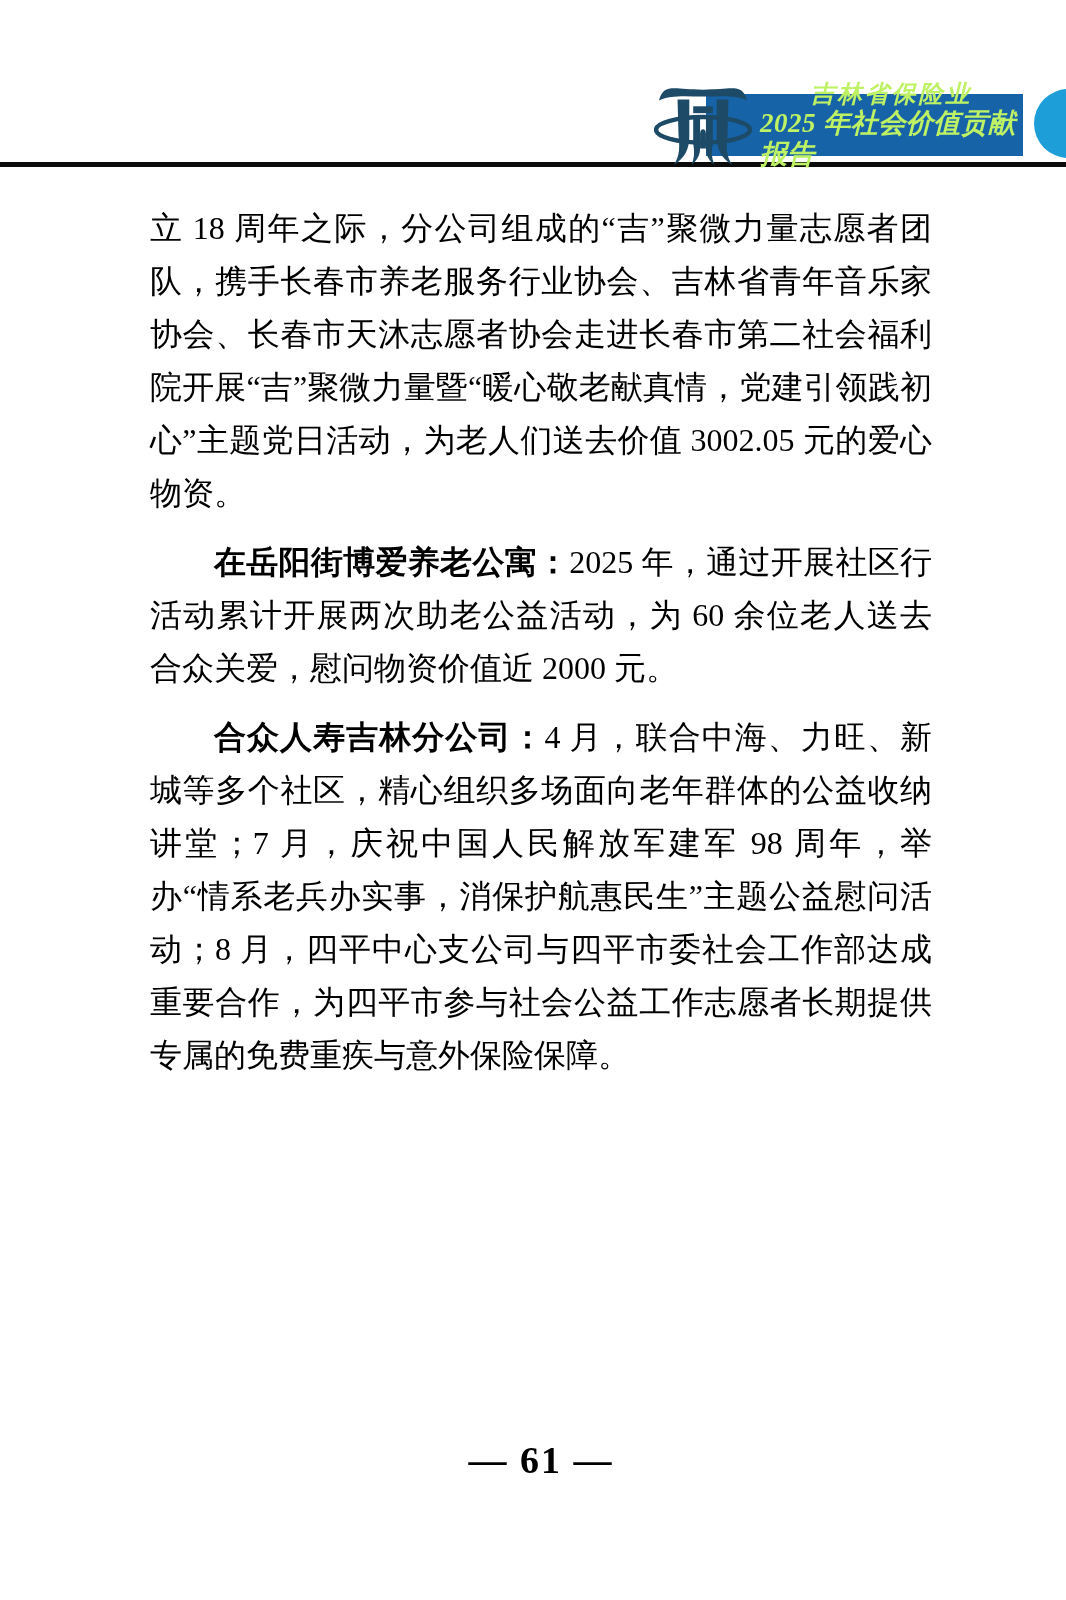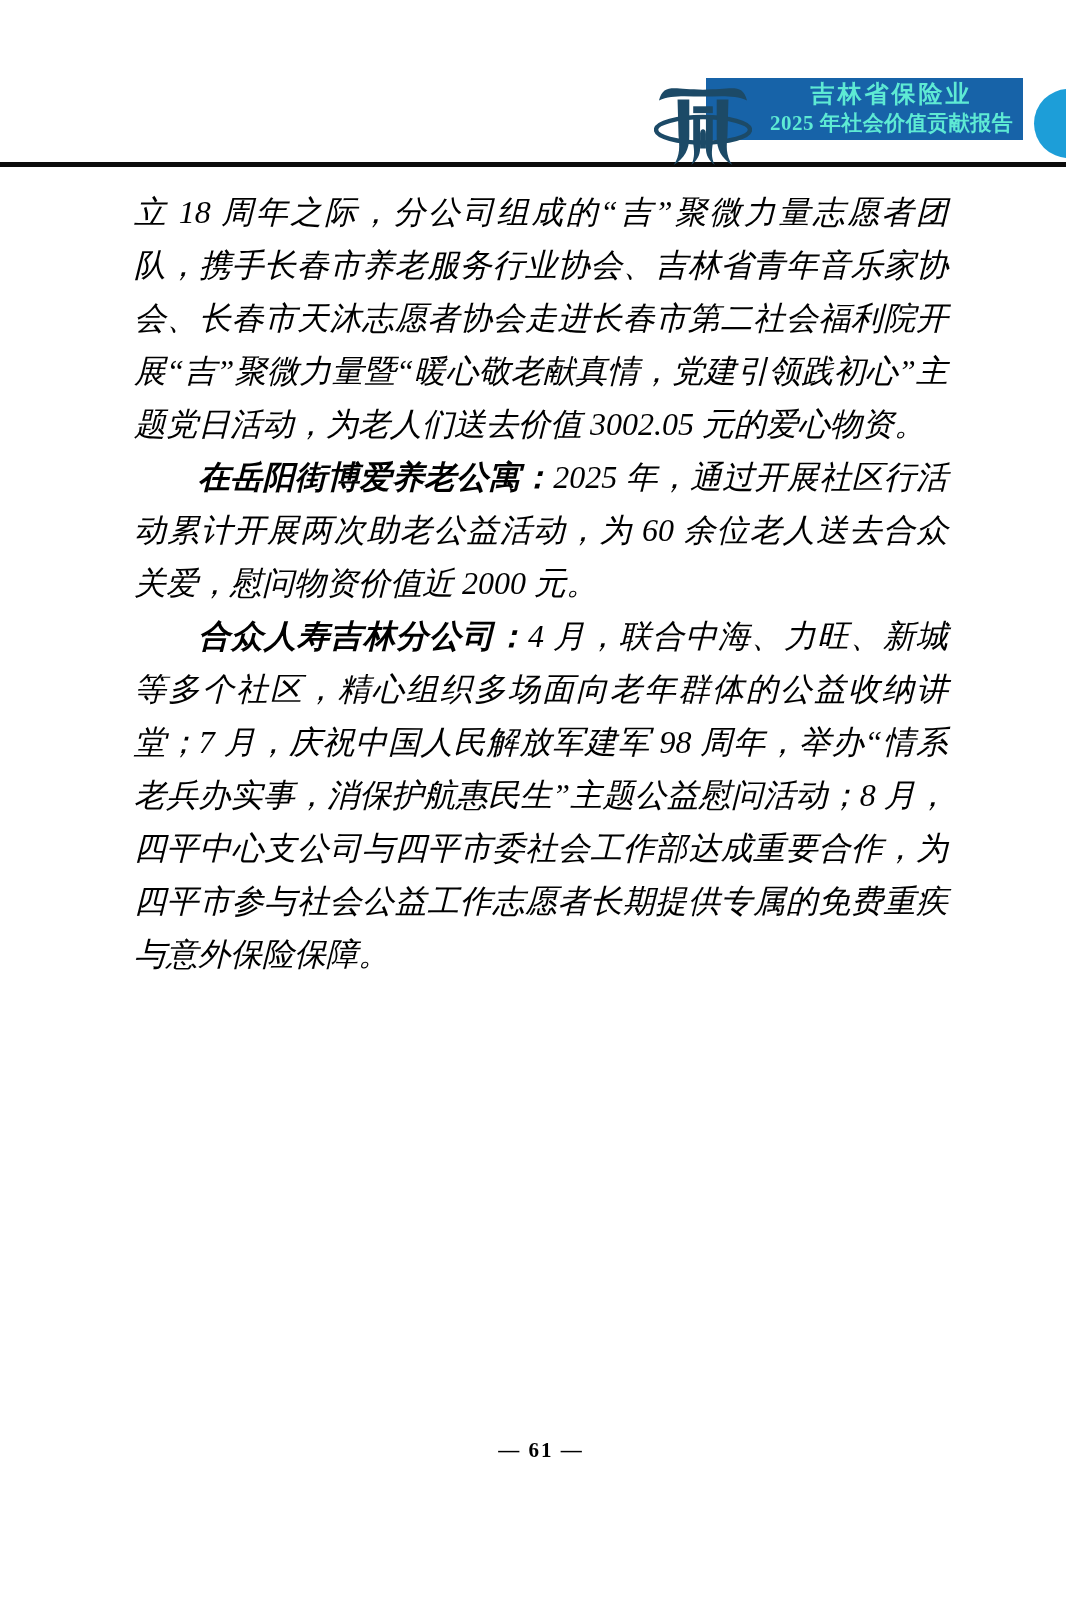--- a/index.html
+++ b/index.html
@@ -5,43 +5,43 @@
   html,body { margin:0; padding:0; background:#e8e8e8; }
   .page {
     position:relative; width:1066px; height:1600px; margin:0 auto;
     background:#ffffff; overflow:hidden;
     font-family:"Liberation Serif","DejaVu Serif",serif; color:#000;
   }
   
   .header-rule { position:absolute; left:0; top:162px; width:1066px; height:5px; background:#0c0c0c; }
   .logo { position:absolute; left:654px; top:74px; width:98px; height:92px; z-index:2; }
   .banner {
-    position:absolute; left:706px; top:78px; width:317px; height:62px;
-    background:#1763a8; color:#5eead4; z-index:1;
+    position:absolute; left:706px; top:94px; width:317px; height:62px;
+    background:#1763a8; color:#bef264; z-index:1;
     display:flex; flex-direction:column; justify-content:center; align-items:center;
-    padding-left:54px; box-sizing:border-box;
+    padding-left:54px; box-sizing:border-box;font-style:italic;
   }
   .banner-line1 { font-size:24px; font-weight:bold; line-height:28px; letter-spacing:3px; }
-  .banner-line2 { font-size:21px; font-weight:bold; line-height:31px; letter-spacing:0.5px; }
+  .banner-line2 { font-size:27px; font-weight:bold; line-height:31px; letter-spacing:0.5px; }
   .capsule {
     position:absolute; left:1034px; top:89px; width:64px; height:69px;
     background:#1d9ed8; border-radius:35px 0 0 35px; z-index:1;
   }
   
   .content {
     position:absolute; left:134px; top:186px; width:814px;
     font-size:32px; line-height:53px; text-align:justify;
   }
-  .para { margin:0; padding:0;font-style:italic; }
+  .para { margin:16px; padding:0; }
   .para.indent { text-indent:2em; }
   .lead { font-weight:bold; }
   
   .footer {
     position:absolute; left:134px; top:1438px; width:814px;
-    text-align:center; font-size:21px; font-weight:bold; letter-spacing:2px;
+    text-align:center; font-size:38px; font-weight:bold; letter-spacing:2px;
   }
 </style>
 </head>
 <body>
 
 <div class="page">
 
   <header>
     <svg class="logo" viewBox="0 0 100 94" xmlns="http://www.w3.org/2000/svg">
       <ellipse cx="50" cy="57" rx="48" ry="13" fill="none" stroke="#1c4a67" stroke-width="4.5"></ellipse>

